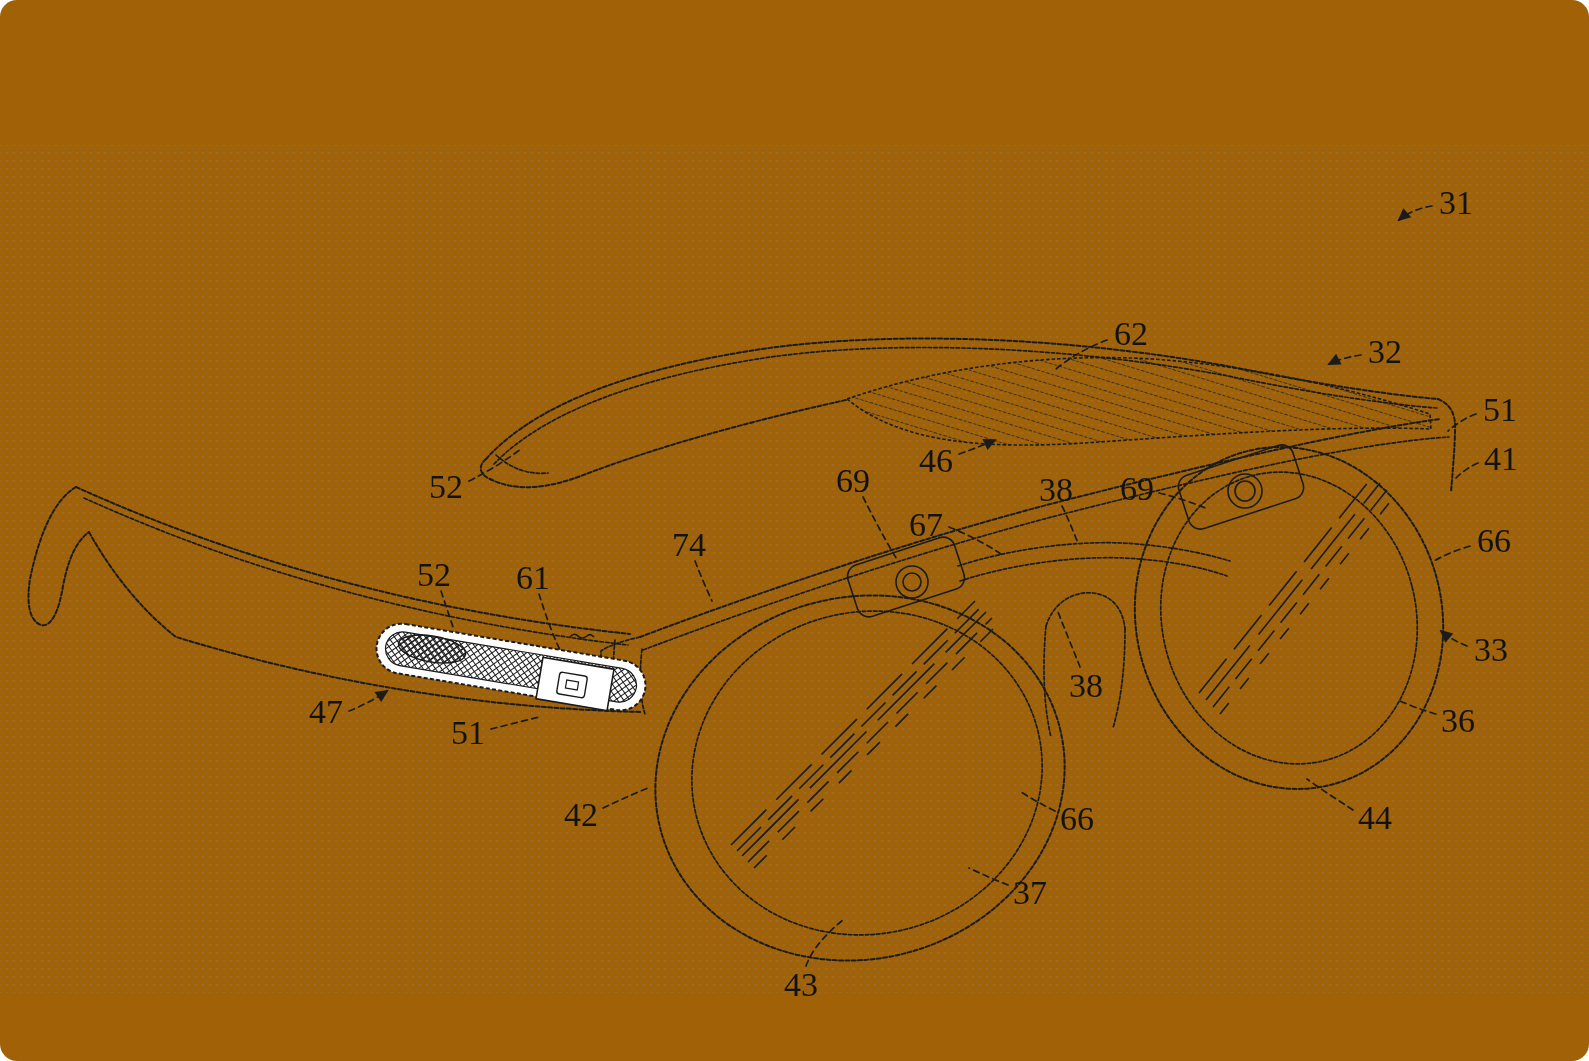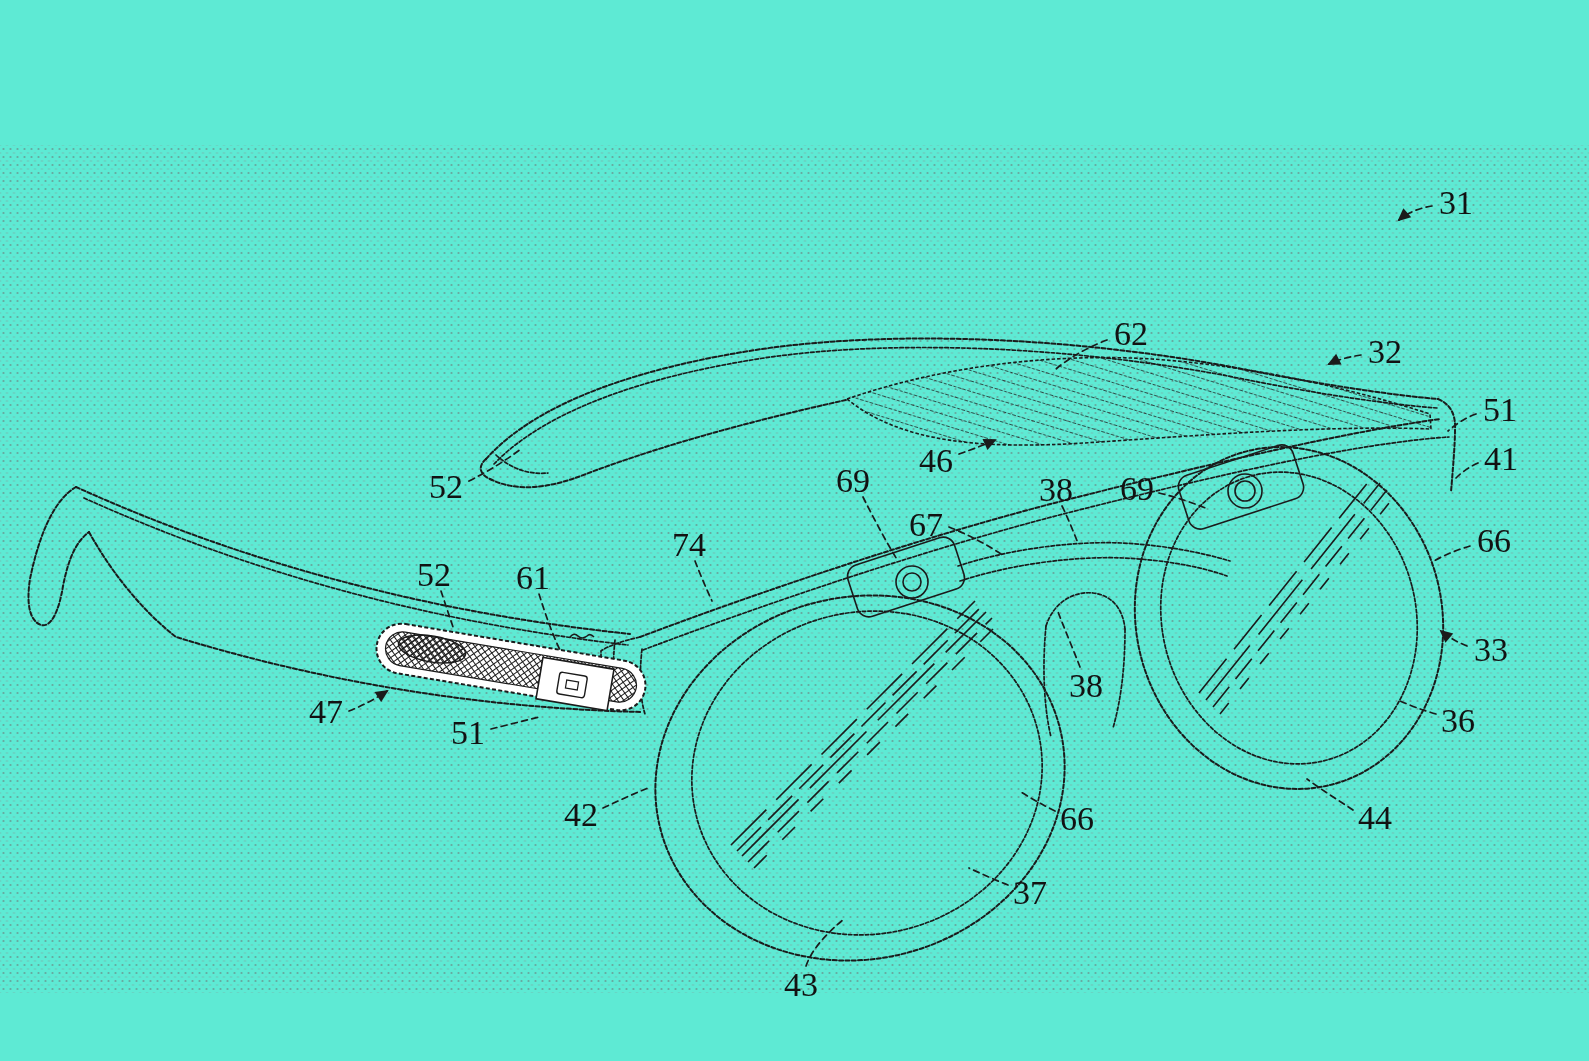--- a/index.html
+++ b/index.html
@@ -1,17 +1,17 @@
 <!DOCTYPE html>
 <html><head>
 <meta charset="utf-8">
 <style>
   html,body{margin:0;padding:0;background:#fff;}
-  .stage{position:relative;width:1589px;height:1061px;background:#5eead4;overflow:hidden;
-         font-family:"Liberation Serif","DejaVu Serif",serif;}
+  .stage{position:relative;width:1589px;height:1061px;background:#a16207;overflow:hidden;
+         font-family:"Liberation Serif","DejaVu Serif",serif;border-radius:17px;}
   .dots{position:absolute;left:0;top:145px;width:1589px;height:848px;
         background-image:
           radial-gradient(circle, rgba(110,110,110,.50) 1px, transparent 1.2px),
           radial-gradient(circle, rgba(140,140,140,.30) 1px, transparent 1.2px);
         background-size:7px 8px,7px 8px;
         background-position:0 0,3.5px 4px;}
   svg.fig{position:absolute;left:0;top:0;}
   .ln{fill:none;stroke:#1b1b1b;stroke-width:2;stroke-dasharray:4 2.3;stroke-linecap:round;}
   .ln2{fill:none;stroke:#1b1b1b;stroke-width:1.7;stroke-dasharray:3.5 2.1;stroke-linecap:round;}
   .solid{fill:none;stroke:#1b1b1b;stroke-width:1.6;}

